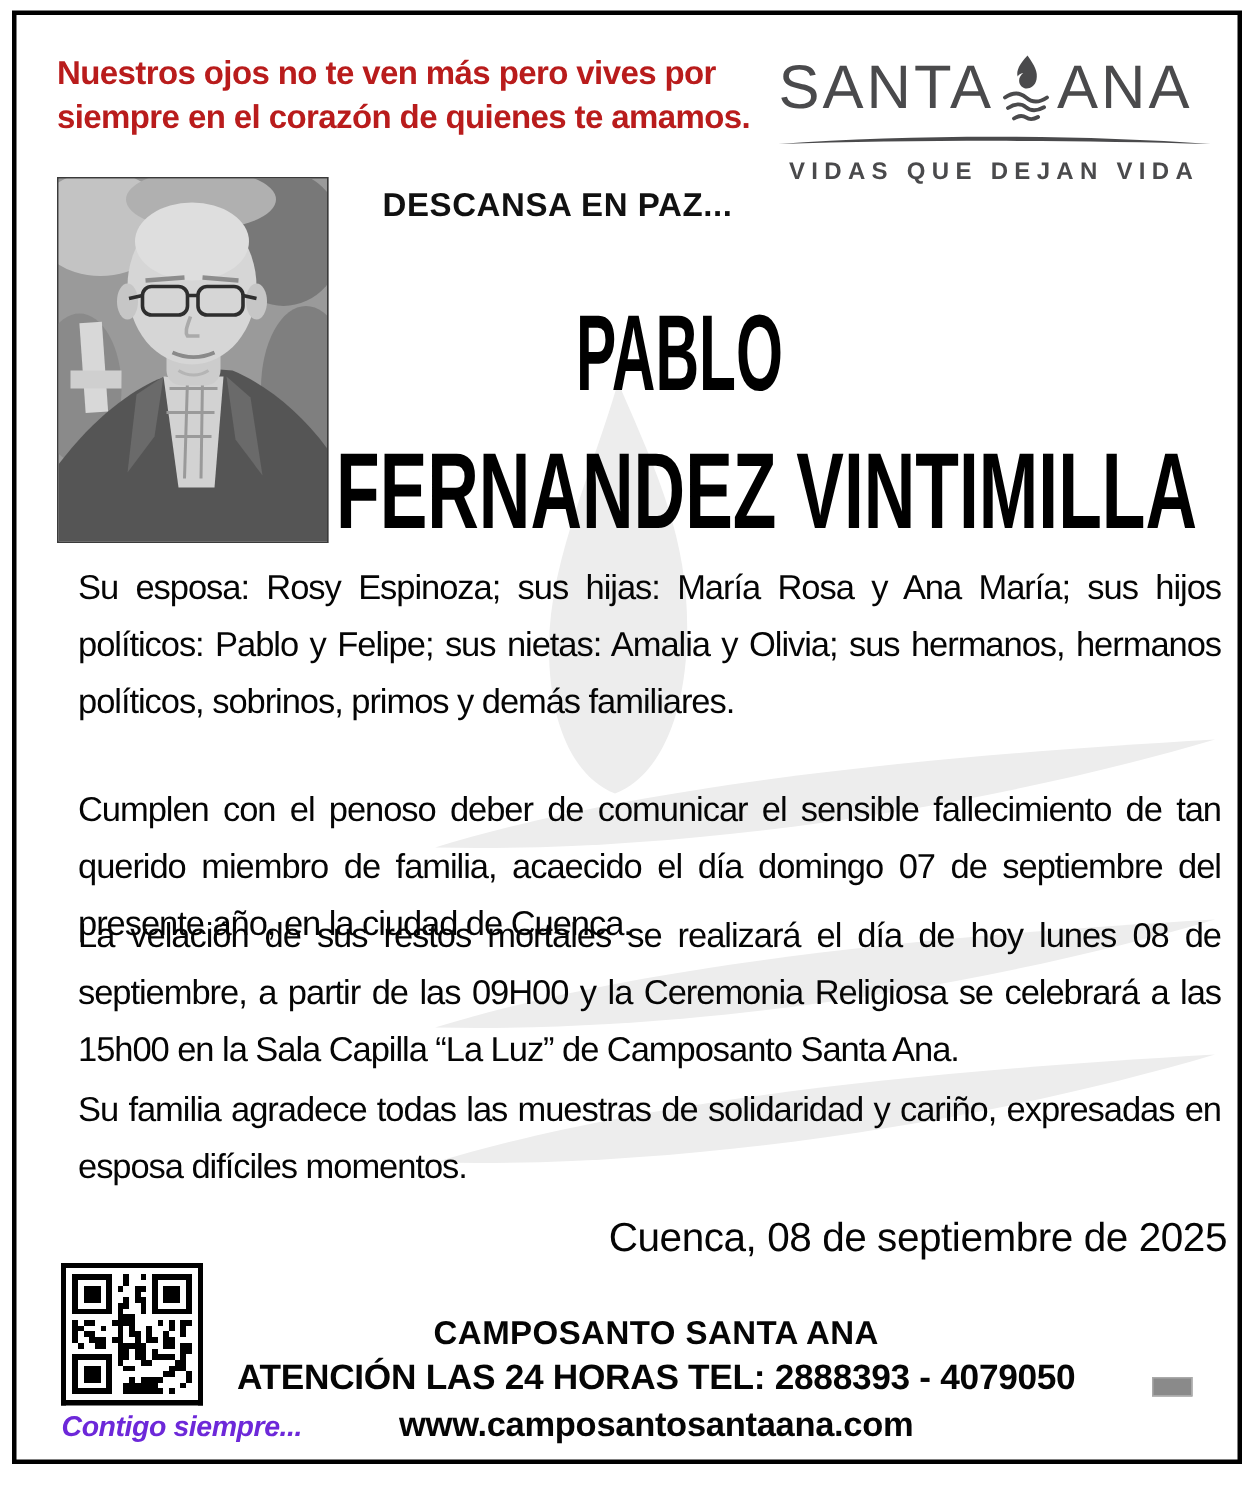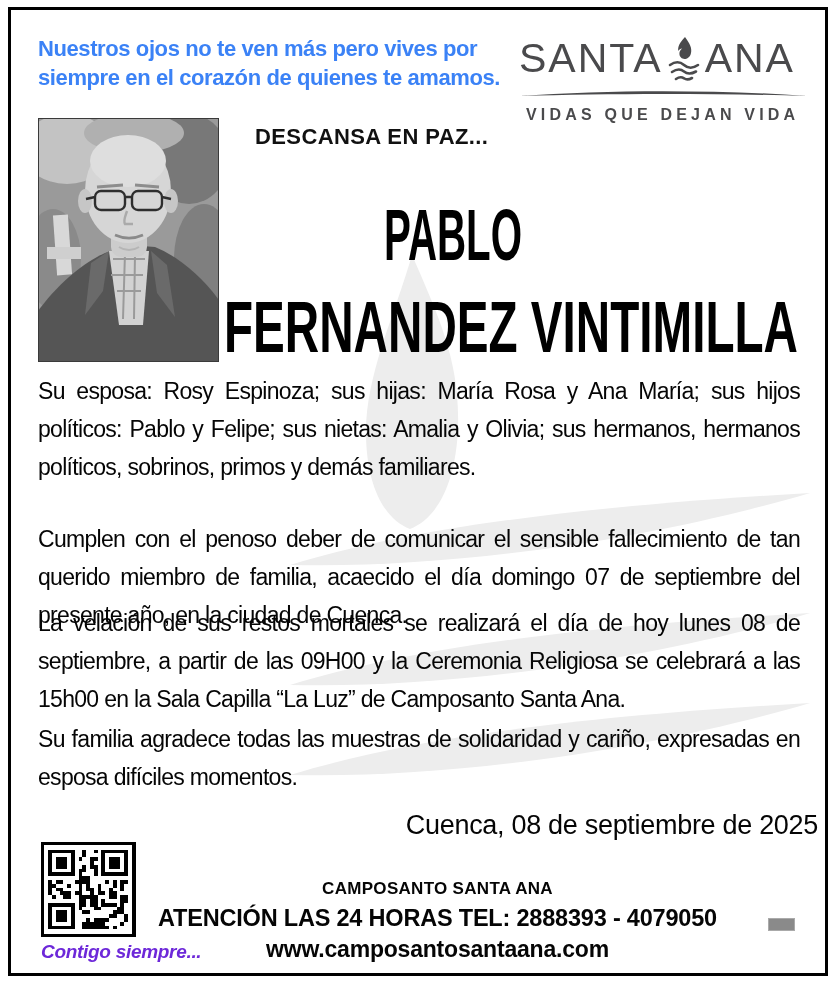--- a/index.html
+++ b/index.html
@@ -9,21 +9,21 @@
   }
   .card-border{
     position:absolute;left:8px;top:7px;width:820px;height:969px;
     border:3px solid #000;box-sizing:border-box;background:#fff;z-index:0;
   }
   .watermark{position:absolute;left:8px;top:7px;z-index:1;pointer-events:none;}
   .content{position:absolute;inset:0;z-index:2;}
 
   .quote{
     position:absolute;left:38px;top:34px;width:480px;
-    font-size:22px;line-height:29px;font-weight:700;letter-spacing:-0.4px;color:#3b82f6;
+    font-size:22px;line-height:29px;font-weight:700;letter-spacing:-0.4px;color:#b91c1c;
   }
   .rip{
     position:absolute;left:255px;top:124px;
     font-size:22px;font-weight:700;letter-spacing:0.4px;color:#111;
   }
 
   
   .brand{position:absolute;left:519px;top:35px;width:293px;color:#4a4a4c;}
   .brand-top{font-size:15.5px;font-weight:700;letter-spacing:3.5px;padding-left:7px;}
   .brand-main{display:flex;align-items:flex-end;margin-top:1px;}
@@ -40,41 +40,41 @@
 
   
   .name-svg{position:absolute;left:10px;top:188px;}
   .name-text{
     font-family:"Liberation Sans",sans-serif;font-weight:700;fill:#000;
     font-size:72px;
   }
 
   
   .para{
-    position:absolute;left:38px;width:762px;
+    position:absolute;left:52px;width:762px;
     font-size:23px;line-height:38px;letter-spacing:-0.7px;
     text-align:justify;color:#050505;
   }
   .p1{top:372px;} .p2{top:488px;margin-top:32px;} .p3{top:604px;} .p4{top:720px;}
   .dateline{
     position:absolute;left:56px;top:810px;width:762px;
     font-size:27px;text-align:right;letter-spacing:-0.3px;color:#050505;
   }
 
   
   .qr{position:absolute;left:40px;top:842px;width:96px;height:95px;}
   .qr svg{display:block;shape-rendering:crispEdges;}
   .qr-caption{
     position:absolute;left:41px;top:941px;
     font-size:19px;font-weight:700;font-style:italic;letter-spacing:-0.3px;color:#6d28d9;
   }
   .contact{
     position:absolute;left:150px;top:874px;width:575px;text-align:center;color:#050505;
   }
-  .contact .company{font-size:17px;font-weight:700;letter-spacing:0.3px;line-height:29px;}
+  .contact .company{font-size:22px;font-weight:700;letter-spacing:0.3px;line-height:29px;}
   .contact .phone{font-size:23.5px;font-weight:700;letter-spacing:-0.2px;line-height:31px;}
   .contact .website{font-size:23px;font-weight:700;letter-spacing:-0.2px;line-height:31px;}
   .redaction-dash{
     position:absolute;left:768px;top:918px;width:27px;height:13px;
     background:#8a8a8a;border:1px solid #aaaaaa;box-sizing:border-box;
   }
 </style>
 </head>
 <body>
 

